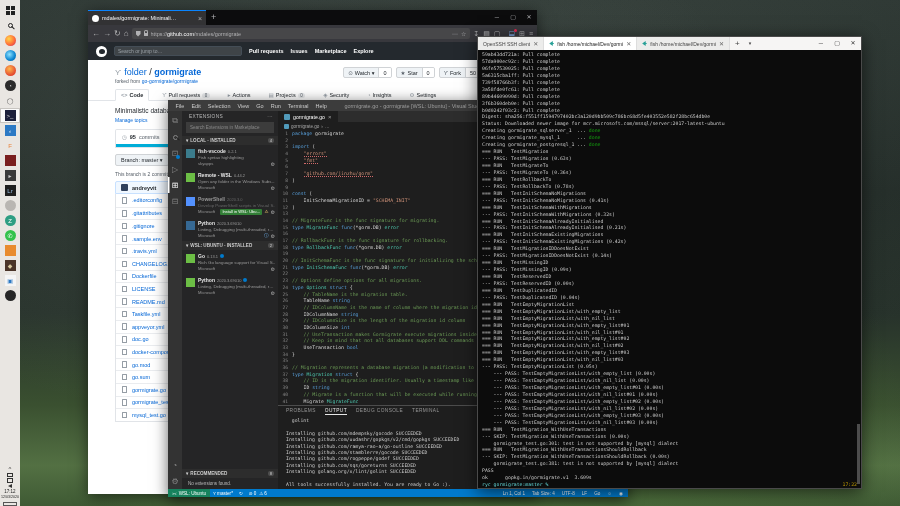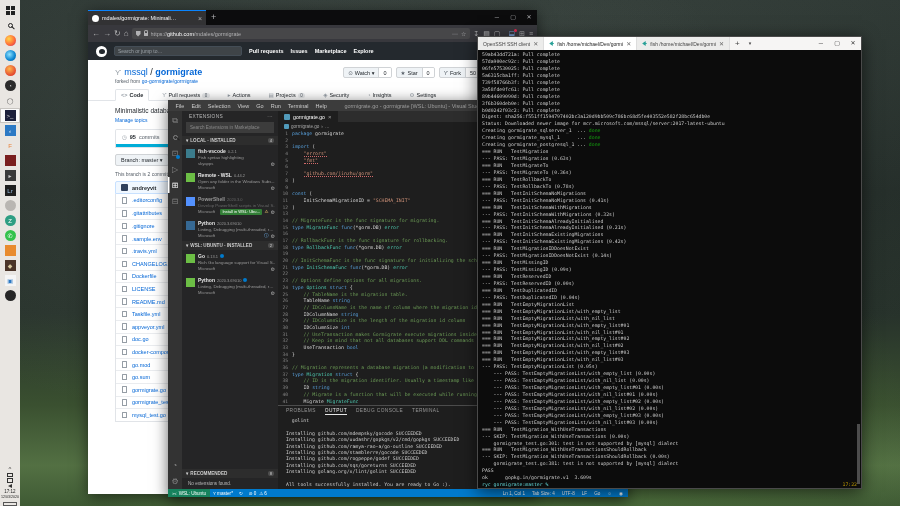--- a/index.html
+++ b/index.html
@@ -230,21 +230,21 @@
         <div class="gh-nav">
             <span>Pull requests</span>
             <span>Issues</span>
             <span>Marketplace</span>
             <span>Explore</span>
           </div>
       </div>
       <div class="gh-main">
         <div class="gh-repo-row">
           <span class="fork-glyph">ϒ</span>
-          <span class="gh-repo-name"><a style="color:#0366d6;text-decoration:none;">mssql</a><span class="sep"> / </span><b><a style="color:#0366d6;text-decoration:none;">gormigrate</a></b></span>
+          <span class="gh-repo-name"><a style="color:#0366d6;text-decoration:none;">folder</a><span class="sep"> / </span><b><a style="color:#0366d6;text-decoration:none;">gormigrate</a></b></span>
           <div class="gh-actions">
               <div class="gh-btn">
                 <span class="lbl">
                   <span style="color: rgb(88, 96, 105);">⊙</span>
                   <span>Watch ▾</span>
                 </span>
                 <span class="cnt">0</span>
               </div>
               <div class="gh-btn">
                 <span class="lbl">

